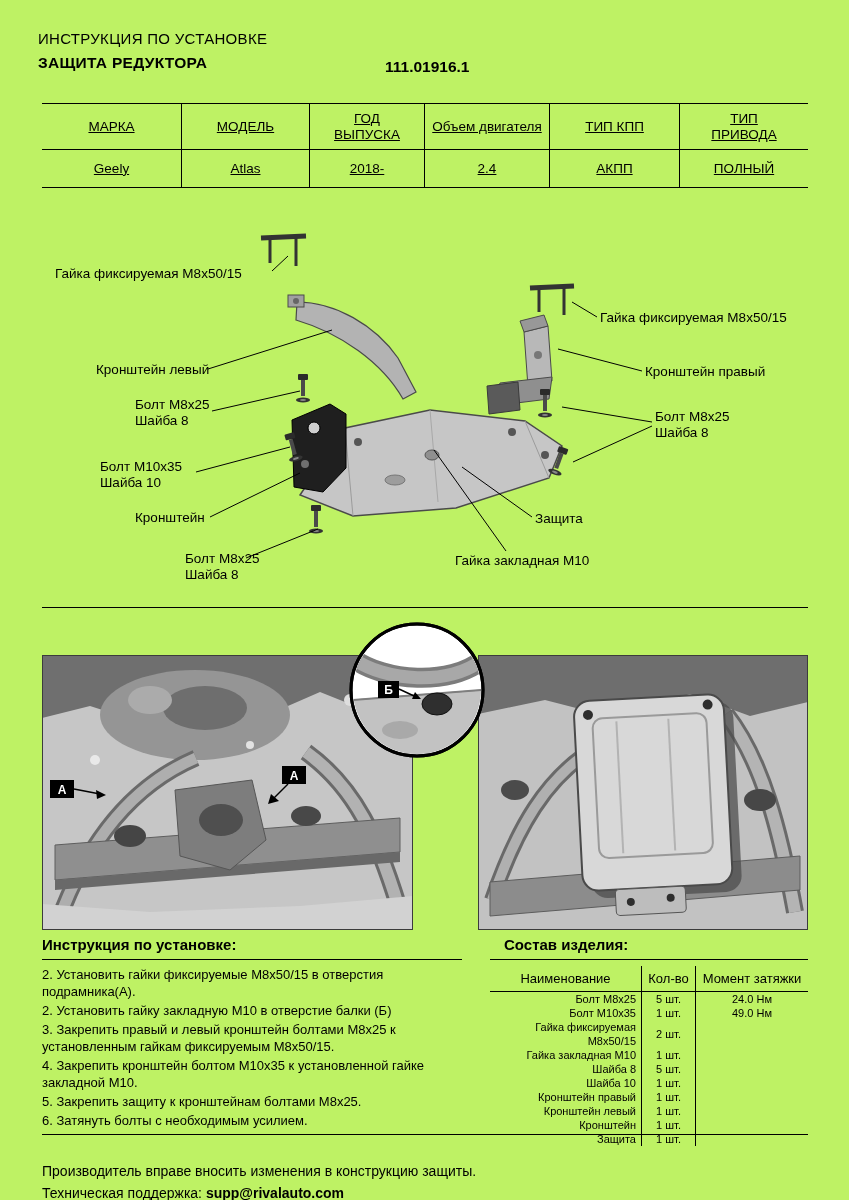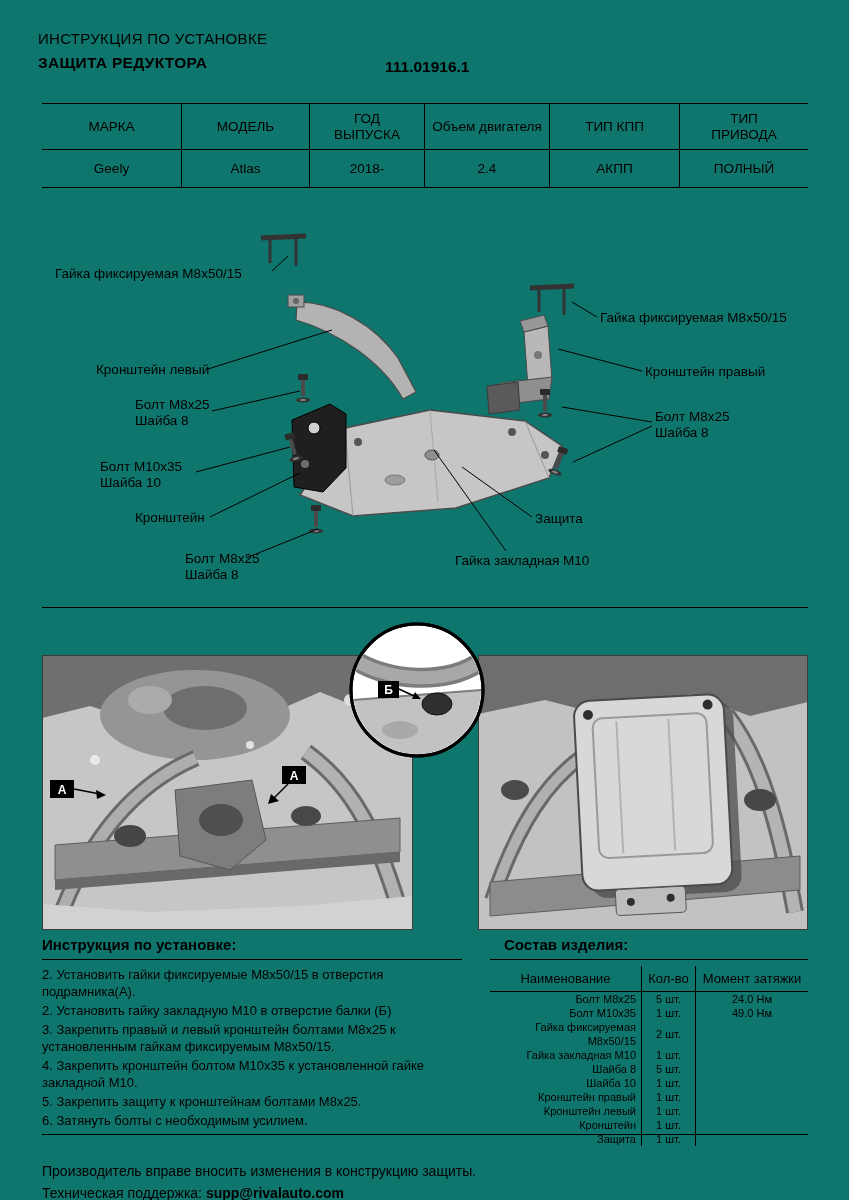--- a/index.html
+++ b/index.html
@@ -1,31 +1,31 @@
 <!DOCTYPE html>
 <html><head>
 <meta charset="utf-8">
 <style>
   html,body { margin:0; padding:0; background:#888; }
   .page {
     position:relative; width:849px; height:1200px; margin:0 auto;
-    background:#0f766e; color:#000;
+    background:#bef264; color:#000;
     font-family:"Liberation Sans", sans-serif;
     overflow:hidden;
   }
   
   .header { position:absolute; left:38px; top:30px; }
   .header-line1 { font-size:15px; letter-spacing:.3px; }
   .header-line2 { font-size:15.5px; font-weight:bold; margin-top:7px; letter-spacing:.3px; }
   .part-number { position:absolute; left:385px; top:58px; font-size:15.5px; font-weight:bold; }
 
   
   .vtable { position:absolute; left:42px; top:103px; width:766px;
             border-top:1px solid #000; border-bottom:1px solid #000; }
-  .vrow { display:grid; grid-template-columns:140px 128px 115px 125px 130px 128px; }
+  .vrow { display:grid; grid-template-columns:140px 128px 115px 125px 130px 128px;text-decoration:underline; }
   .vrow.head { height:45px; border-bottom:1px solid #000; }
   .vrow.body { height:37px; }
   .vcell { display:flex; flex-direction:column; align-items:center; justify-content:center;
            font-size:13.5px; line-height:16px; border-right:1px solid #000; text-align:center; }
   .vcell:last-child { border-right:none; }
 
   
   .diagram-svg { position:absolute; left:0; top:195px; width:849px; height:410px; }
   .dlabel { position:absolute; font-size:13.5px; line-height:16px; white-space:nowrap; }
 

